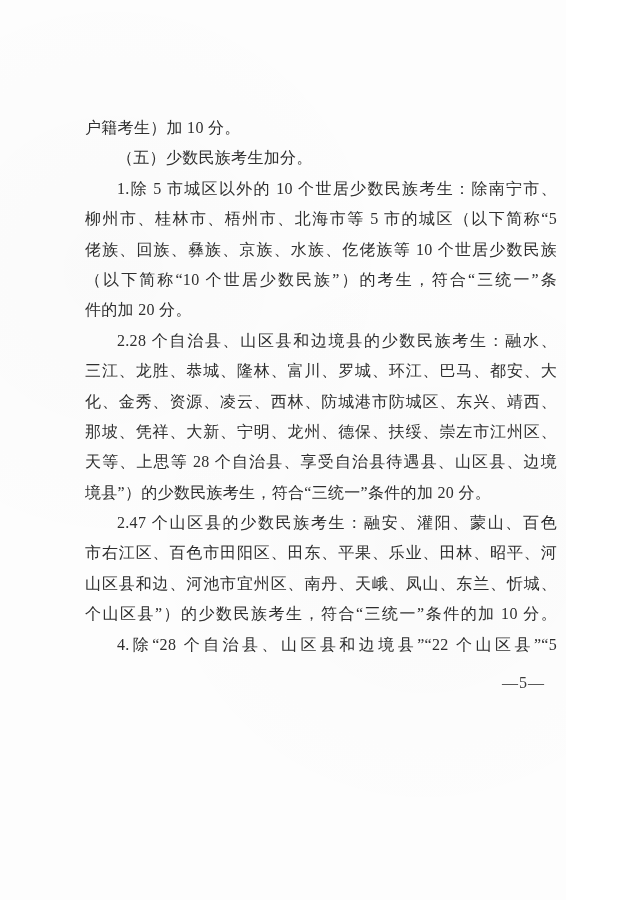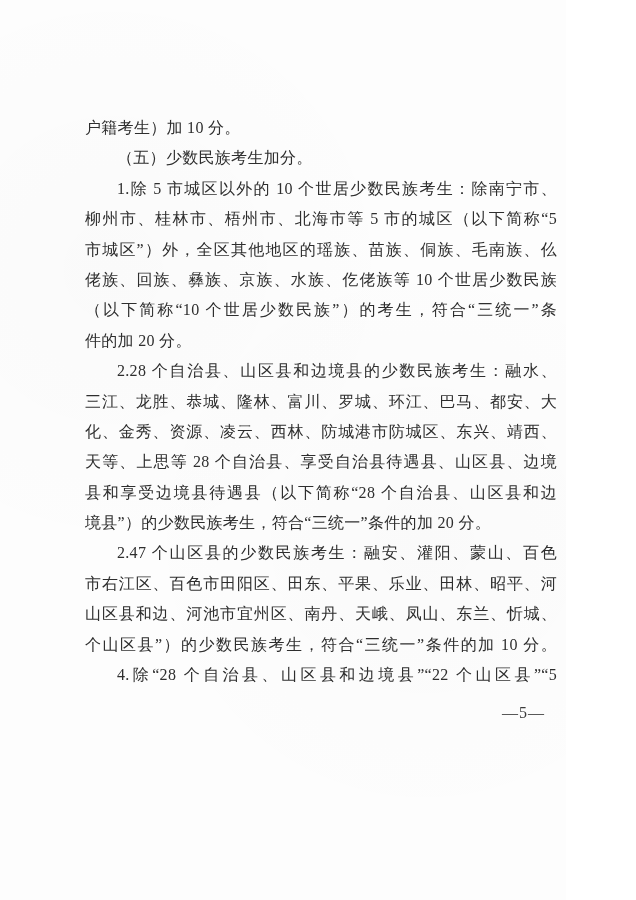--- a/index.html
+++ b/index.html
@@ -65,29 +65,28 @@
 </style>
 </head>
 <body>
 
 <div class="page">
   <div class="text-block">
     <div class="line">户籍考生）加 10 分。</div>
     <div class="line ind">（五）少数民族考生加分。</div>
     <div class="line ind j">1.除 5 市城区以外的 10 个世居少数民族考生：除南宁市、</div>
     <div class="line j">柳州市、桂林市、梧州市、北海市等 5 市的城区（以下简称“5</div>
-    <div class="line j">市城区”）外，全区其他地区的瑶族、苗族、侗族、毛南族、仫</div>
     <div class="line j">佬族、回族、彝族、京族、水族、仡佬族等 10 个世居少数民族</div>
     <div class="line j">（以下简称“10 个世居少数民族”）的考生，符合“三统一”条</div>
     <div class="line">件的加 20 分。</div>
     <div class="line ind j">2.28 个自治县、山区县和边境县的少数民族考生：融水、</div>
     <div class="line j">三江、龙胜、恭城、隆林、富川、罗城、环江、巴马、都安、大</div>
     <div class="line j">化、金秀、资源、凌云、西林、防城港市防城区、东兴、靖西、</div>
+    <div class="line j">那坡、凭祥、大新、宁明、龙州、德保、扶绥、崇左市江州区、</div>
     <div class="line j">天等、上思等 28 个自治县、享受自治县待遇县、山区县、边境</div>
-    <div class="line j">县和享受边境县待遇县（以下简称“28 个自治县、山区县和边</div>
     <div class="line">境县”）的少数民族考生，符合“三统一”条件的加 20 分。</div>
     <div class="line ind j">2.47 个山区县的少数民族考生：融安、灌阳、蒙山、百色</div>
     <div class="line j">市右江区、百色市田阳区、田东、平果、乐业、田林、昭平、河</div>
     <div class="line j">山区县和边、河池市宜州区、南丹、天峨、凤山、东兰、忻城、</div>
     <div class="line j">个山区县”）的少数民族考生，符合“三统一”条件的加 10 分。</div>
     <div class="line ind j">4.除“28 个自治县、山区县和边境县”“22 个山区县”“5</div>
     <div class="page-number">—5—</div>
   </div>
 </div>
 

